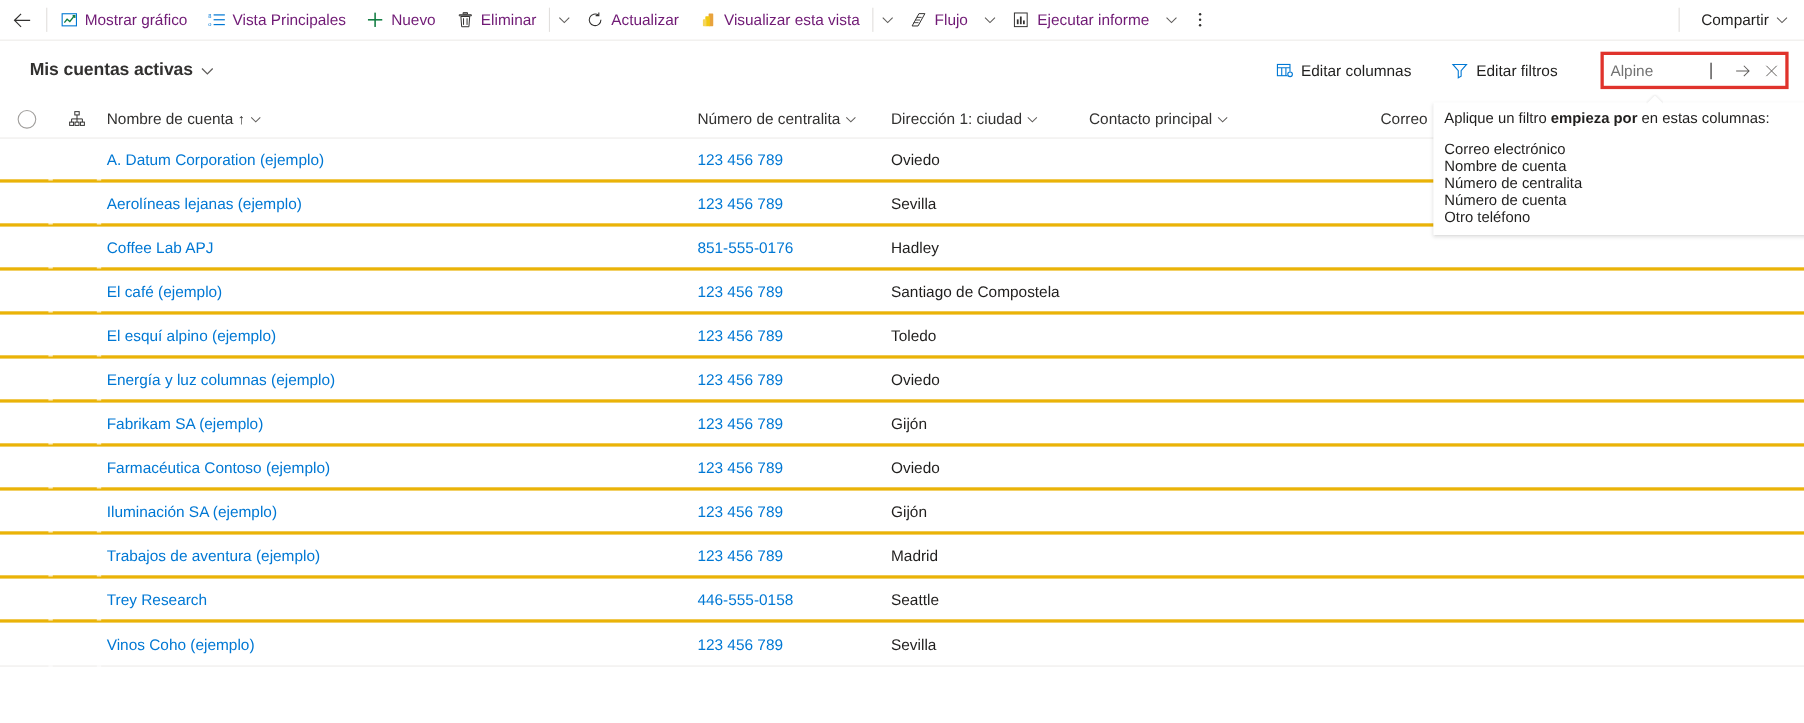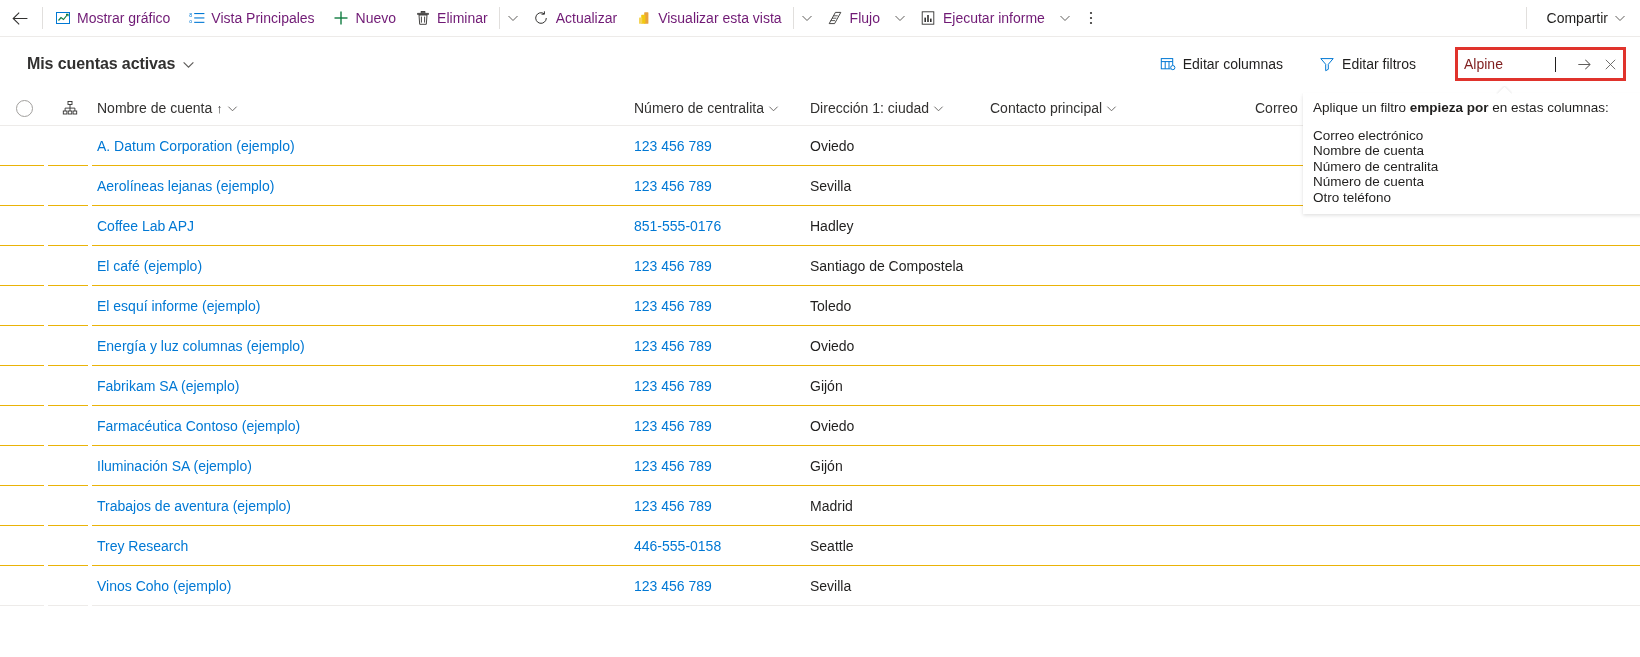--- a/index.html
+++ b/index.html
@@ -121,21 +121,21 @@
     height: 100%;
     display: flex; align-items: center;
     border: 1px solid #8a8886;
     border-width: 0;
     padding-left: 6px;
   }
   #search-input {
     border: none; outline: none;
     font-family: "Liberation Sans", sans-serif;
     font-size: 14px;
-    color: #7f1d1d;
+    color: #737373;
     background: transparent;
     width: 92px;
     padding: 0;
     caret-color: #201f1e;
   }
   .caretbar {
     width: 1px; height: 15px; background: #201f1e;
     margin-left: -1px;
   }
   #search-go, #search-clear {
@@ -199,21 +199,21 @@
   .hcell {
     display: flex;
     align-items: center;
     gap: 4px;
     height: 100%;
     cursor: pointer;
     user-select: none;
   }
   .hlabel { white-space: nowrap; }
   .data-row {
-    border-bottom: 1px solid #eab308;
+    border-bottom: 3px solid #eab308;
   }
   .cell {
     display: flex;
     align-items: center;
     height: 100%;
     overflow: hidden;
     white-space: nowrap;
   }
   .link {
     color: #0078d4;
@@ -616,21 +616,21 @@
         </div>
         <span class="row-sep">
           <i style="left:44px;width:4px;"></i>
           <i style="left:88px;width:4px;"></i>
         </span>
       </div>
       <div class="row data-row">
         <div class="cell c-sel"></div>
         <div class="cell c-hier"></div>
         <div class="cell c-name">
-          <span class="link">El esquí informe (ejemplo)</span>
+          <span class="link">El esquí alpino (ejemplo)</span>
         </div>
         <div class="cell c-phone">
           <span class="link">123 456 789</span>
         </div>
         <div class="cell c-city">
           <span>Toledo</span>
         </div>
         <div class="cell c-contact">
           <span></span>
         </div>

